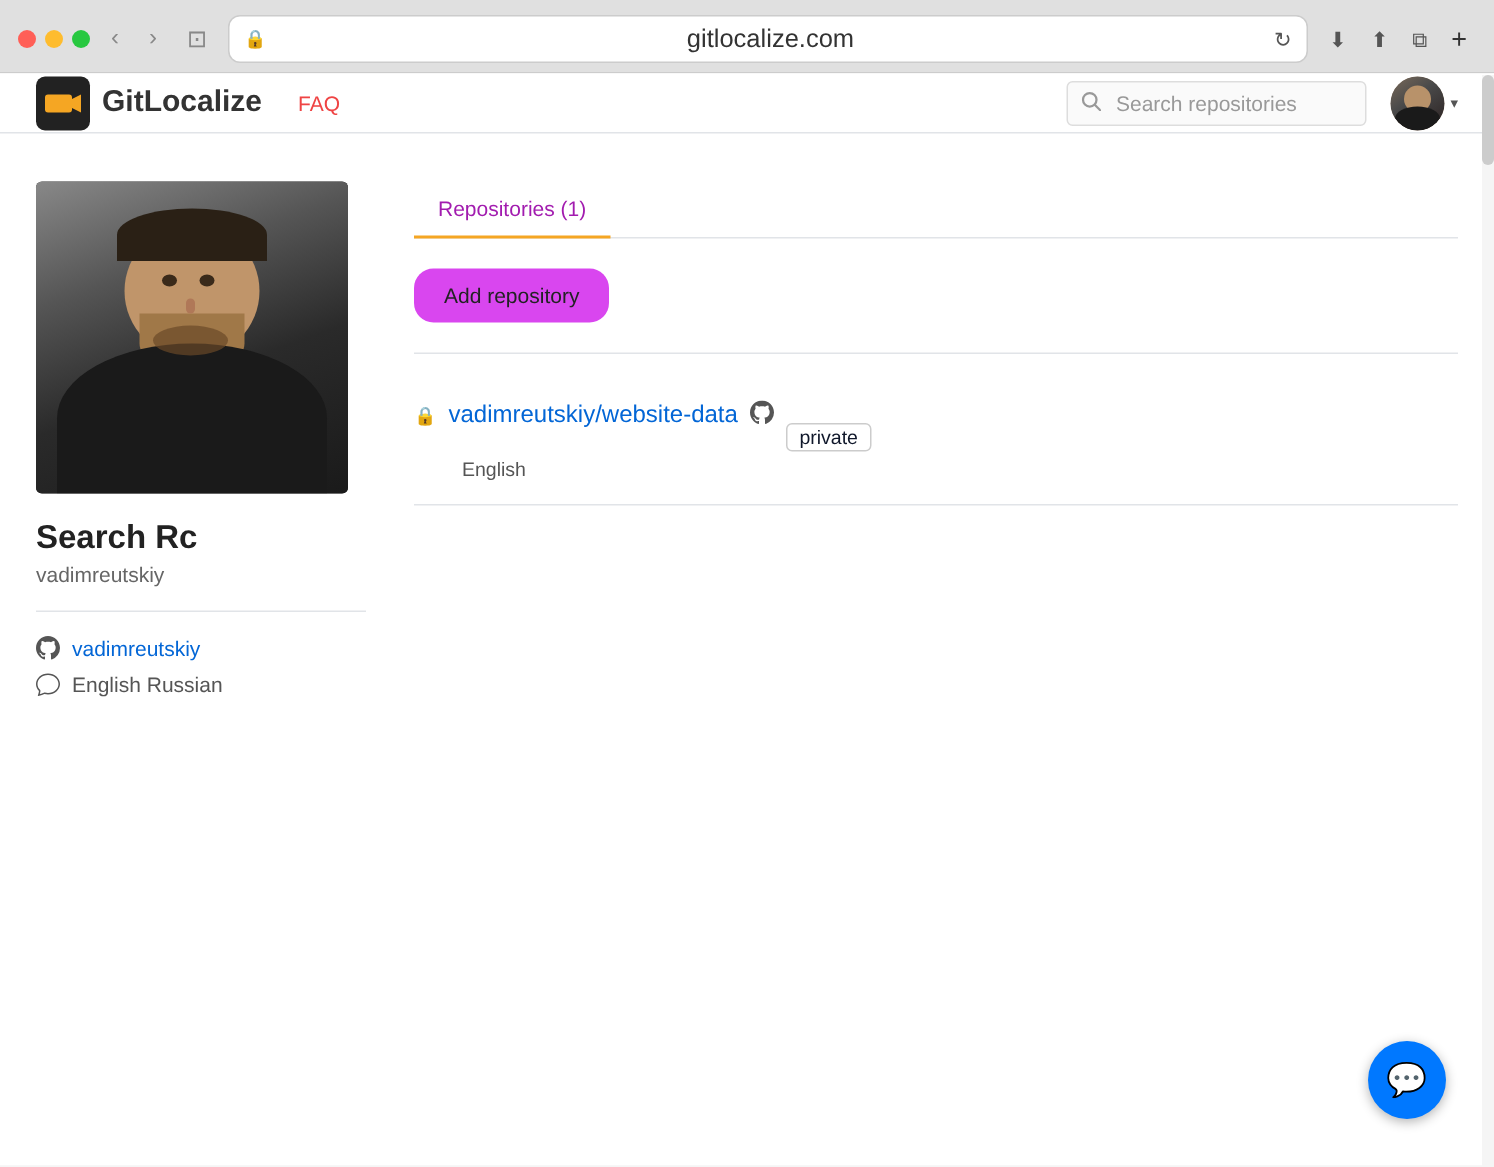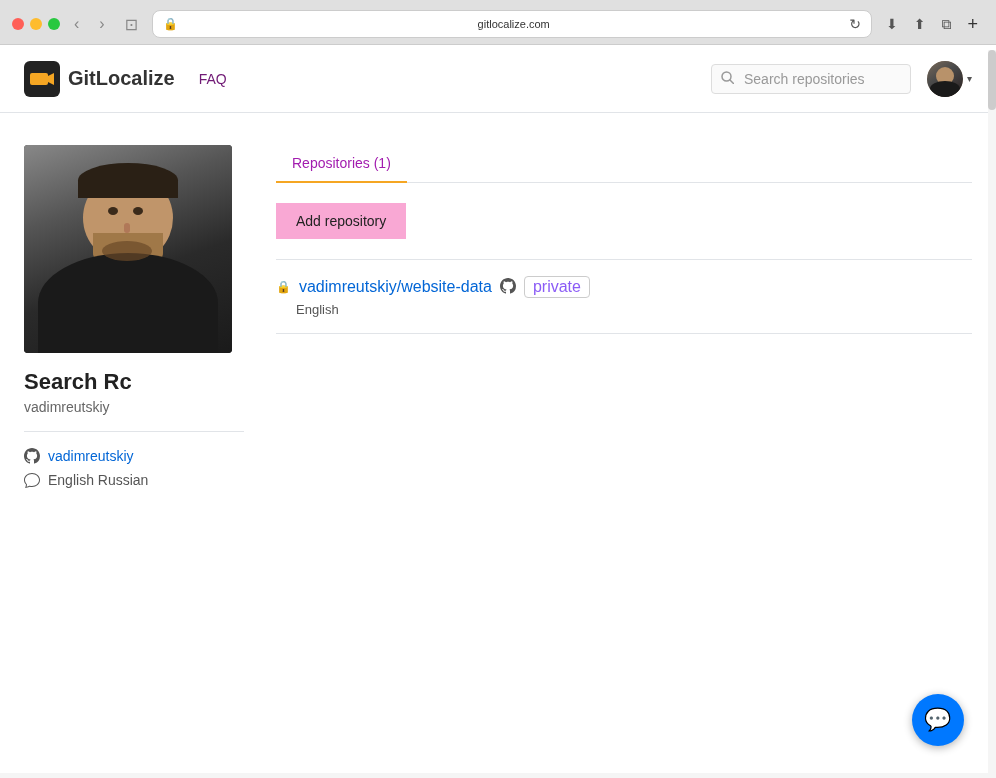--- a/index.html
+++ b/index.html
@@ -55,38 +55,38 @@
     .app-container {
       background: white;
       min-height: calc(778px - 50px);
     }
 
     
     .navbar {
       display: flex;
       align-items: center;
       padding: 0 24px;
-      height: 68px;
+      height: 40px;
       border-bottom: 1px solid #e1e4e8;
       background: white;
     }
 
     .navbar-brand {
       display: flex;
       align-items: center;
       gap: 8px;
       text-decoration: none;
       color: #333;
       font-weight: bold;
       font-size: 20px;
       margin-right: 24px;
     }
 
     .navbar-faq {
-      color: #701a75;
+      color: #ef4444;
       font-size: 14px;
       text-decoration: none;
     }
 
     .navbar-spacer {
       flex: 1;
     }
 
     .search-input-wrap {
       position: relative;
@@ -251,24 +251,24 @@
     }
 
     .tab-item.active {
       border-bottom: 2px solid #f5a623;
       color: #a21caf;
       font-weight: 500;
     }
 
     .add-repo-btn {
       display: inline-block;
-      background: #f9a8d4;
+      background: #d946ef;
       color: #222;
       border: none;
-      border-radius: 0;
+      border-radius: 13px;
       padding: 10px 20px;
       font-size: 14px;
       font-weight: 500;
       cursor: pointer;
       margin-bottom: 20px;
     }
 
     
     .repo-list {
       border-top: 1px solid #e1e4e8;
@@ -300,28 +300,29 @@
 
     .repo-gh-icon {
       color: #555;
       font-size: 14px;
     }
 
     .repo-badge {
       border: 1px solid #ccc;
       border-radius: 4px;
       padding: 1px 8px;
-      font-size: 16px;
-      color: #8b5cf6;
+      font-size: 13px;
+      color: #0f172a;
+      margin-top: 30px;
     }
 
     .repo-lang {
       font-size: 13px;
       color: #555;
-      margin-left: 20px;
+      margin-left: 32px;
     }
 
     
     .floating-btn {
       position: fixed;
       bottom: 32px;
       right: 32px;
       width: 52px;
       height: 52px;
       background: #0078ff;
@@ -354,21 +355,21 @@
       border: 1px solid #ccc;
       gap: 6px;
     }
 
     .lock-icon-address {
       color: #555;
       font-size: 12px;
     }
 
     .address-text {
-      font-size: 11px;
+      font-size: 17px;
       color: #333;
       flex: 1;
       text-align: center;
     }
 
     .reload-btn {
       color: #555;
       background: none;
       border: none;
       font-size: 14px;

